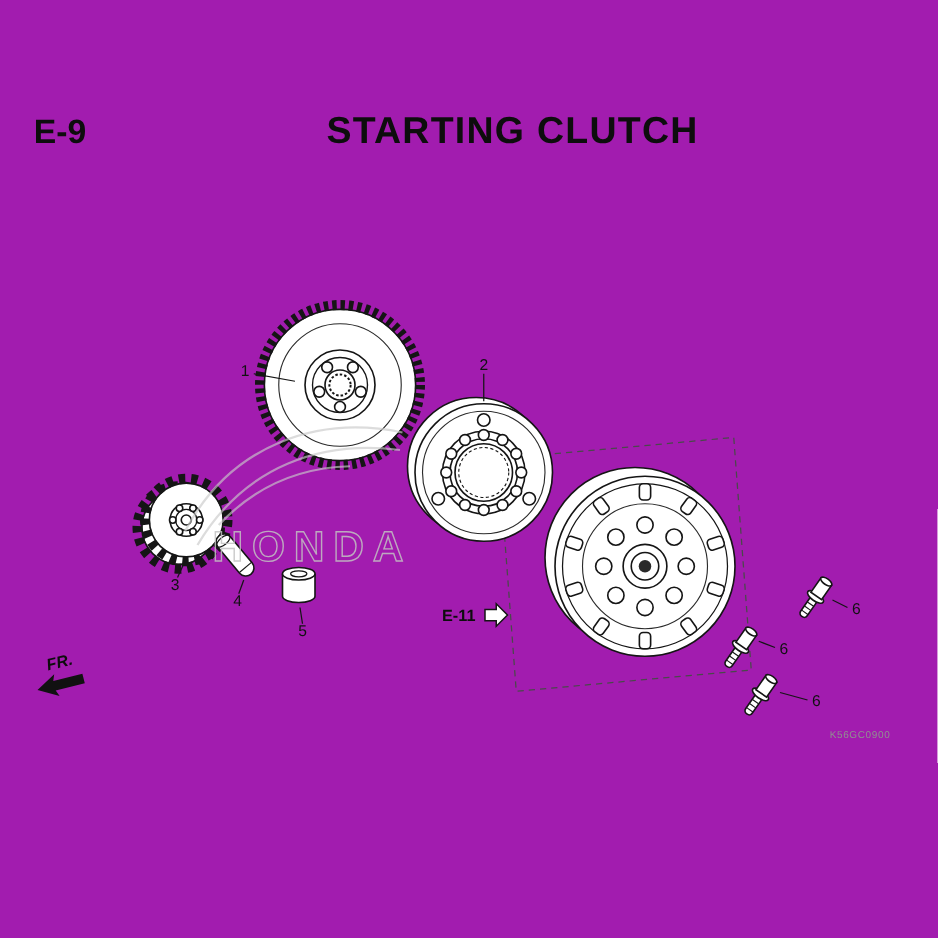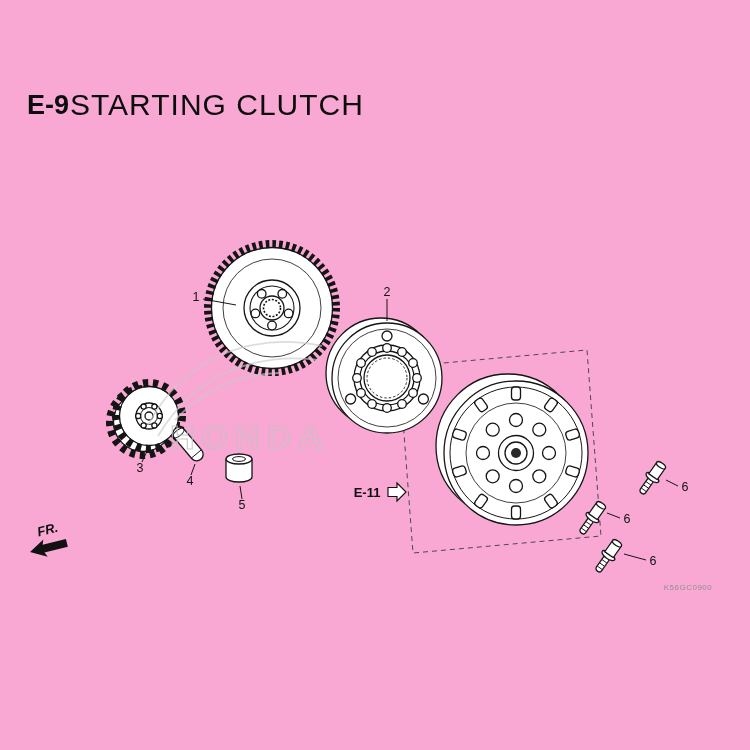--- a/index.html
+++ b/index.html
@@ -1,19 +1,19 @@
 <!DOCTYPE html>
 <html><head>
 <meta charset="utf-8">
 <style>
   html,body{margin:0;padding:0;background:#fff;}
-  .stage{position:relative;width:750px;height:750px;background:#f9a8d4;overflow:hidden;
+  .stage{position:relative;width:750px;height:750px;background:#a21caf;overflow:hidden;
          font-family:"Liberation Sans",sans-serif;}
   .page-code{position:absolute;left:27px;top:90px;font-weight:700;font-size:27px;color:#0d0d0d;}
-  .page-title{position:absolute;left:70px;right:0;top:88px;font-weight:400;
+  .page-title{position:absolute;left:70px;right:0;top:88px;text-align:center;font-weight:700;
               font-size:30px;letter-spacing:1px;color:#0d0d0d;}
   svg{position:absolute;left:0;top:0;}
   .ln{fill:#ffffff;stroke:#151515;stroke-width:1.3;}
   .ln-thin{fill:none;stroke:#2a2a2a;stroke-width:0.9;}
   .teeth{fill:none;stroke:#151515;}
   .leader{stroke:#151515;stroke-width:1;}
   .callout-text{font-family:"Liberation Sans",sans-serif;font-size:12.5px;fill:#111;}
   .ref-text{font-family:"Liberation Sans",sans-serif;font-weight:700;font-size:13px;fill:#0d0d0d;}
   .fr-text{font-family:"Liberation Sans",sans-serif;font-style:italic;font-weight:700;font-size:13px;fill:#0d0d0d;}
   .code-text{font-family:"Liberation Sans",sans-serif;font-size:8px;fill:#909090;letter-spacing:.5px;}

